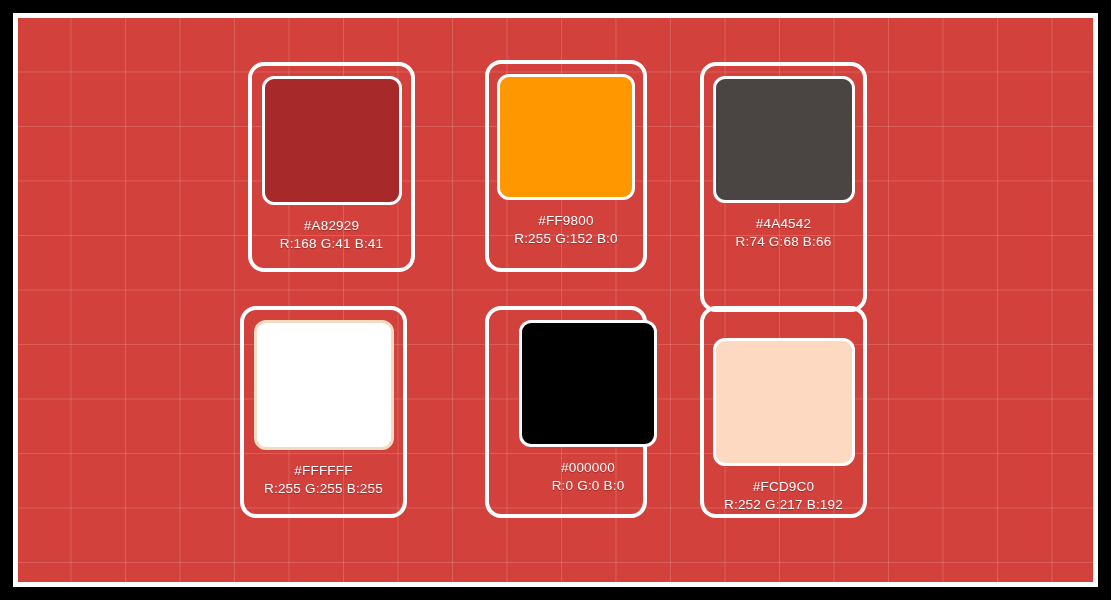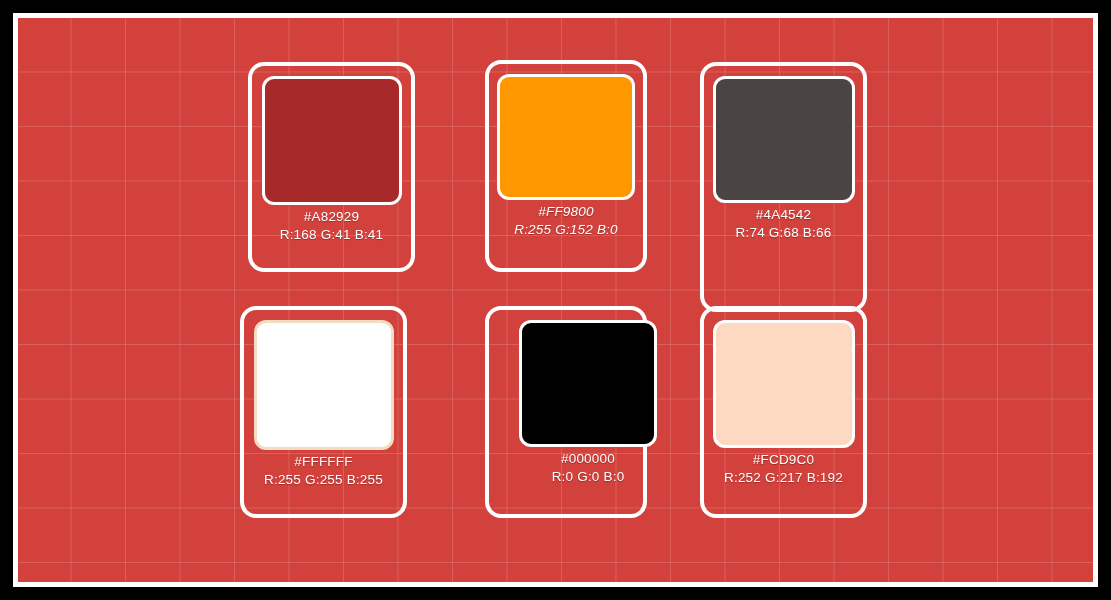--- a/index.html
+++ b/index.html
@@ -72,21 +72,21 @@
   }
 
   .swatch {
     box-sizing: border-box;
     border-radius: 12px;
     border: 3px solid #ffffff;
     flex: none;
   }
 
   .card-info {
-    margin-top: 3px;
+    margin-top: 12px;
     text-align: center;
     color: #ffffff;
     font-size: 13.5px;
     line-height: 18px;
     letter-spacing: 0.2px;
     text-shadow: 0 1px 1px rgba(0,0,0,0.30);
     white-space: nowrap;
   }
   .hex-label { display: block; }
   .rgb-label { display: block; }
@@ -98,21 +98,21 @@
   <div class="frame">
     <div class="grid"></div>
     <div class="cards-layer">
         <div class="card" style="left: 230px; top: 44px; width: 167px; height: 210px;">
           <div class="swatch" style="width: 140px; height: 129px; margin-top: 10px; background: rgb(168, 41, 41); border-color: rgb(255, 255, 255);"></div>
           <div class="card-info">
             <span class="hex-label">#A82929</span>
             <span class="rgb-label">R:168 G:41 B:41</span>
           </div>
         </div>
-        <div class="card" style="left: 467px; top: 42px; width: 162px; height: 212px; font-style: italic;">
+        <div class="card" style="left: 467px; top: 42px; width: 162px; height: 212px;">
           <div class="swatch" style="width: 138px; height: 126px; margin-top: 10px; background: rgb(255, 152, 0); border-color: rgb(255, 255, 255);"></div>
           <div class="card-info">
             <span class="hex-label">#FF9800</span>
             <span class="rgb-label">R:255 G:152 B:0</span>
           </div>
         </div>
         <div class="card" style="left: 682px; top: 44px; width: 167px; height: 250px;">
           <div class="swatch" style="width: 142px; height: 127px; margin-top: 10px; background: rgb(74, 69, 66); border-color: rgb(255, 255, 255);"></div>
           <div class="card-info">
             <span class="hex-label">#4A4542</span>
@@ -126,21 +126,21 @@
             <span class="rgb-label">R:255 G:255 B:255</span>
           </div>
         </div>
         <div class="card" style="left: 467px; top: 288px; width: 162px; height: 212px; padding-left: 44px;">
           <div class="swatch" style="width: 138px; height: 127px; margin-top: 10px; background: rgb(0, 0, 0); border-color: rgb(255, 255, 255);"></div>
           <div class="card-info">
             <span class="hex-label">#000000</span>
             <span class="rgb-label">R:0 G:0 B:0</span>
           </div>
         </div>
-        <div class="card" style="left: 682px; top: 288px; width: 167px; height: 212px;">
+        <div class="card" style="left: 682px; top: 288px; width: 167px; height: 212px; justify-content: flex-end;">
           <div class="swatch" style="width: 142px; height: 128px; margin-top: 10px; background: rgb(252, 217, 192); border-color: rgb(255, 255, 255);"></div>
           <div class="card-info">
             <span class="hex-label">#FCD9C0</span>
             <span class="rgb-label">R:252 G:217 B:192</span>
           </div>
         </div>
       </div>
   </div>
 </div>
 

